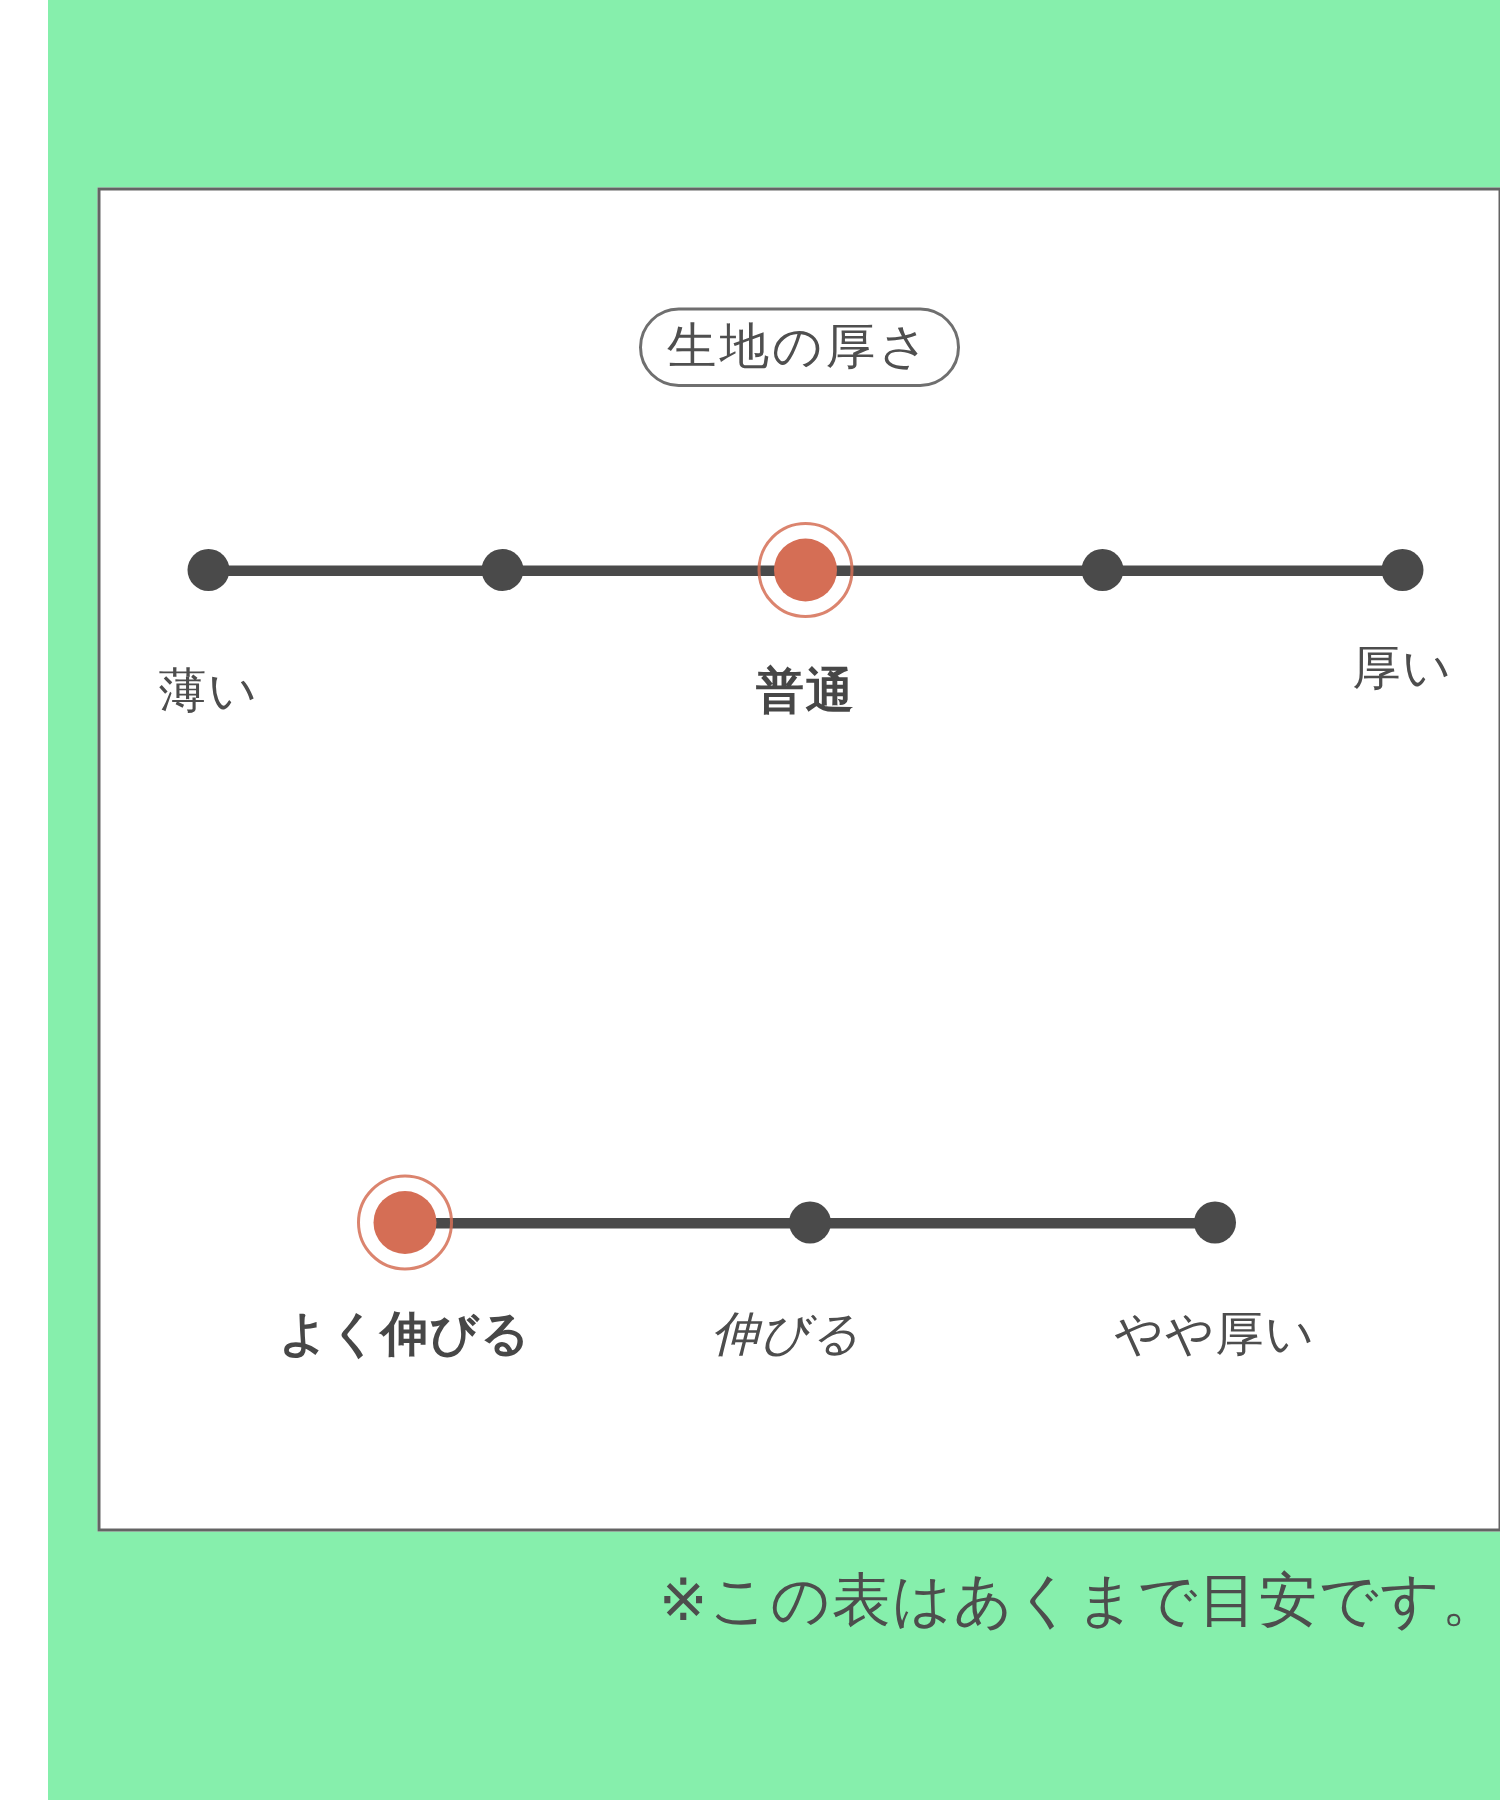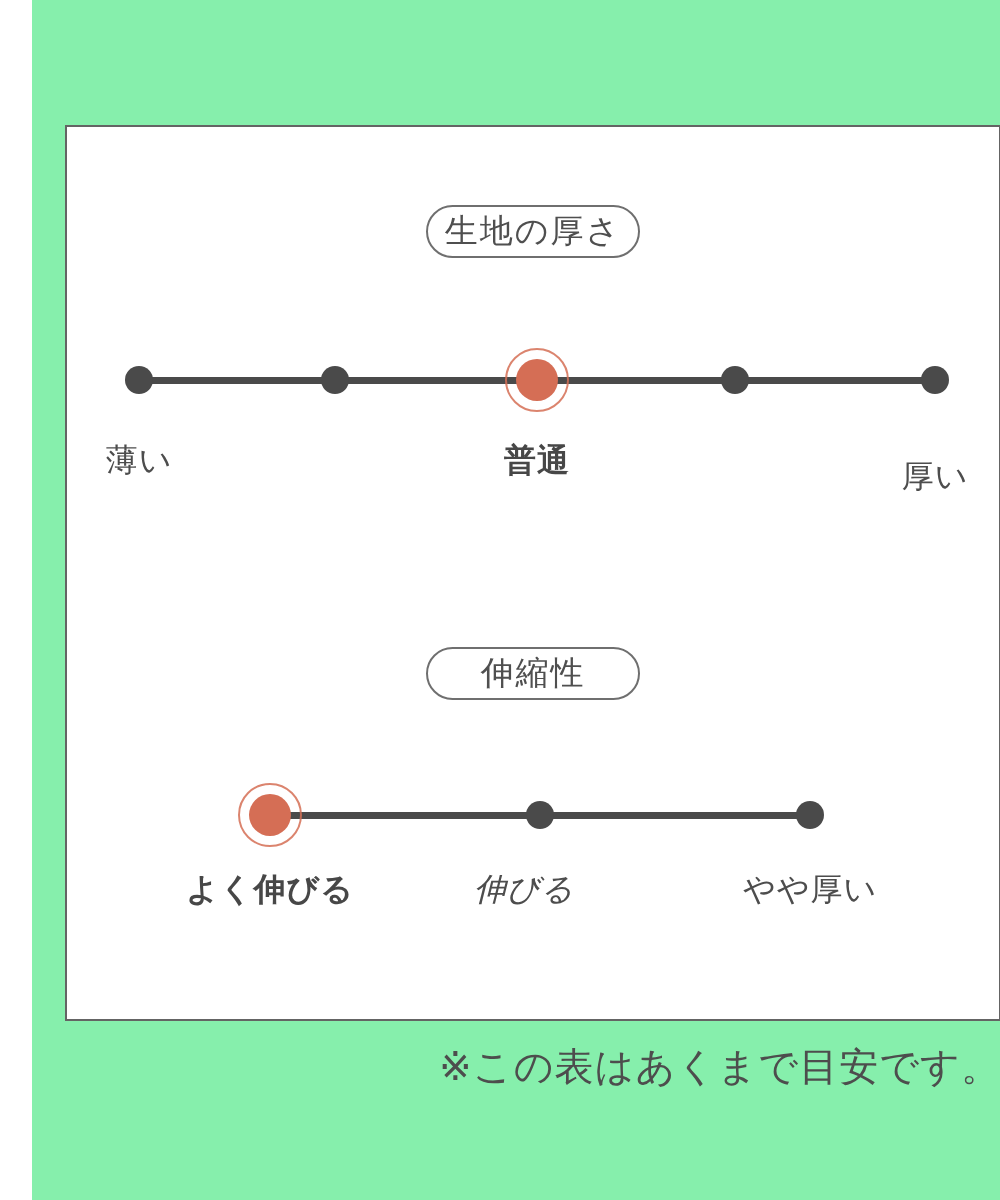--- a/index.html
+++ b/index.html
@@ -63,25 +63,22 @@
     <div class="track track--thickness"></div>
 
     <span class="dot" style="left:72px;  top:253px;"></span>
     <span class="dot" style="left:268px; top:253px;"></span>
     <span class="dot dot--selected" style="left:470px; top:253px;"></span>
     <span class="dot" style="left:668px; top:253px;"></span>
     <span class="dot" style="left:868px; top:253px;"></span>
 
     <span class="lbl" style="left:72px;  top:334px;">薄い</span>
     <span class="lbl lbl--selected" style="left:470px; top:334px;">普通</span>
-    <span class="lbl" style="left:868px; top:350px;">厚い</span>
+    <span class="lbl" style="left:868px; top:319px;">厚い</span>
 
-    <div class="pill pill--stretch">
-      <span>伸縮性</span>
-    </div>
 
     <div class="track track--stretch"></div>
 
     <span class="dot dot--selected" style="left:203px; top:688px;"></span>
     <span class="dot" style="left:473px; top:688px;"></span>
     <span class="dot" style="left:743px; top:688px;"></span>
 
     <span class="lbl lbl--selected" style="left:203px; top:763px;">よく伸びる</span>
     <span class="lbl" style="left:457px; top:763px;font-style:italic;">伸びる</span>
     <span class="lbl" style="left:743px; top:763px;">やや厚い</span>

